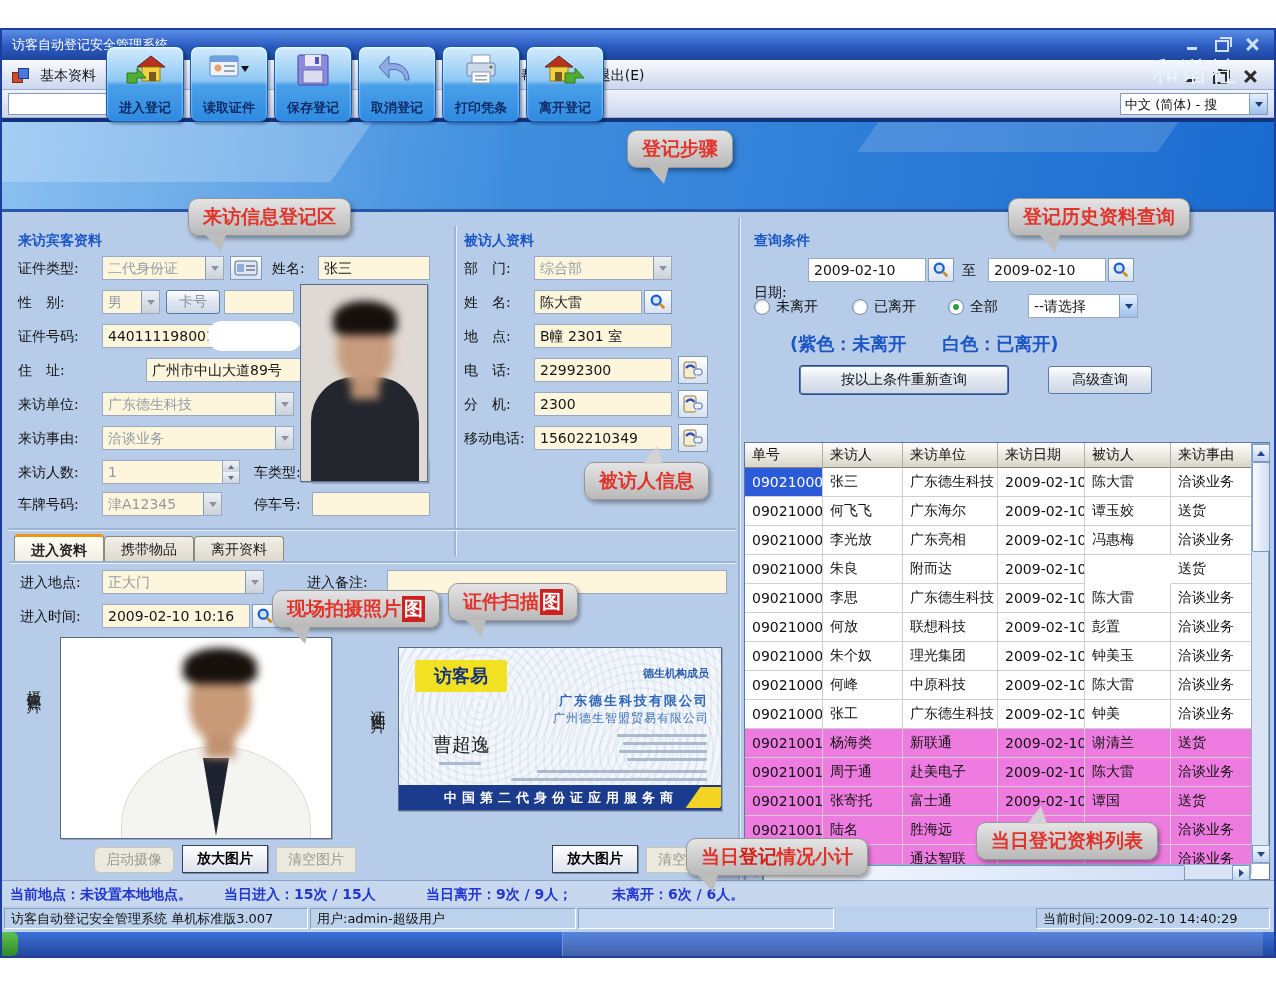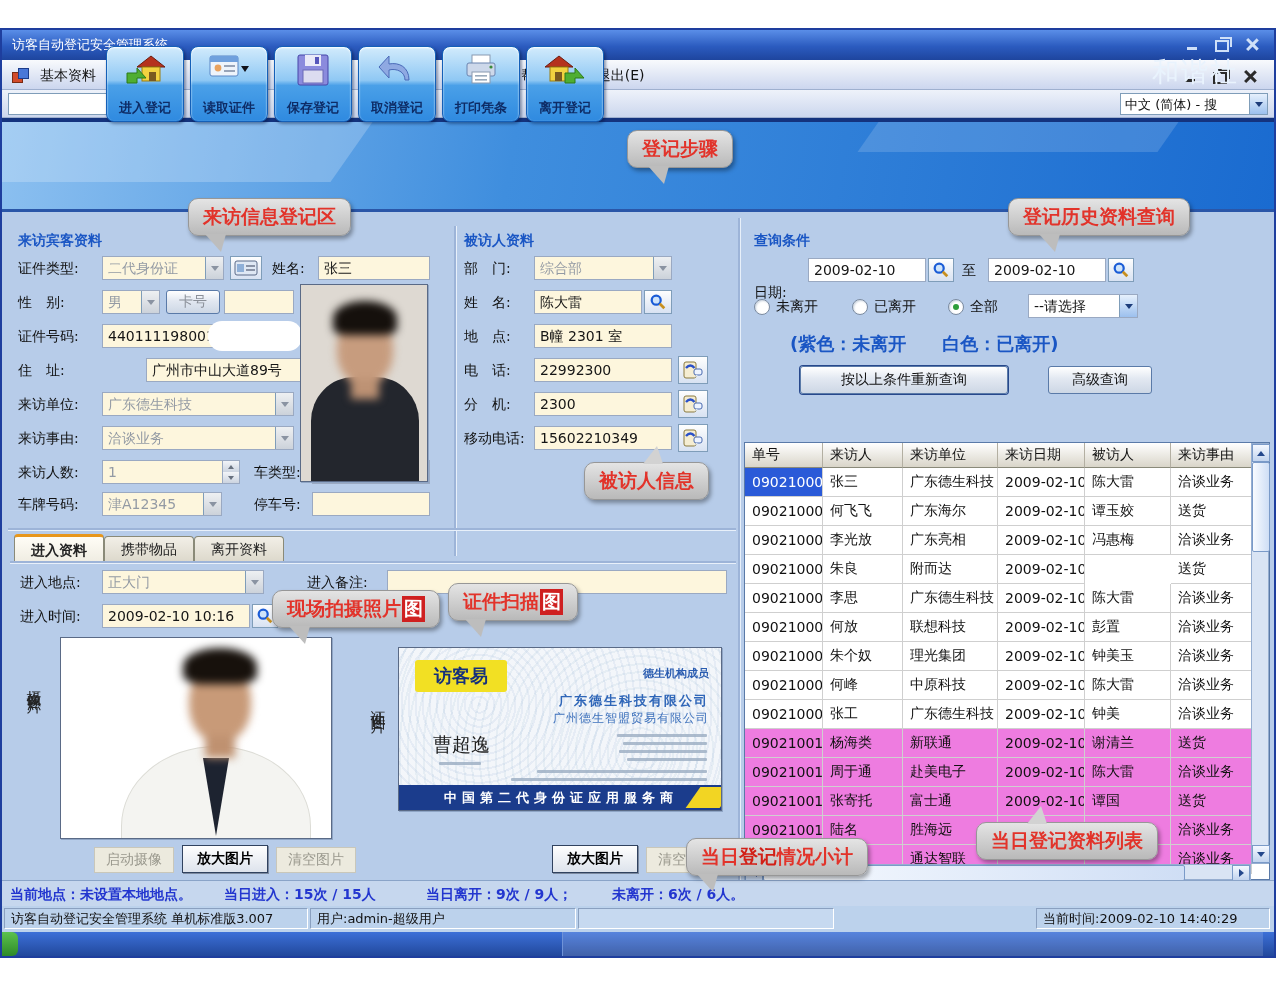--- a/index.html
+++ b/index.html
@@ -569,21 +569,21 @@
     <span class="pline" style="right:14px;top:94px;width:84px;"></span>
     <span class="pline" style="right:14px;top:102px;width:88px;"></span>
     <span class="pline" style="right:14px;top:110px;width:80px;"></span>
     <span class="pline" style="right:14px;top:122px;width:170px;"></span>
     <span class="pline" style="right:14px;top:130px;width:196px;"></span>
     <div class="abs" style="right:10px;top:138px;width:118px;height:18px;background:#fff;border:1px solid #d23a2a;display:flex;align-items:center;justify-content:center;font-size:11px;font-weight:bold;color:#d8281c;">400-716-9008</div>
     <div class="abs" style="left:0;bottom:0;width:324px;height:25px;background:#1b3c8c;display:flex;align-items:center;justify-content:center;color:#fff;font-size:13px;font-weight:bold;letter-spacing:5px;">中国第二代身份证应用服务商</div>
     <div class="abs" style="right:-6px;bottom:2px;width:34px;height:21px;background:#f2d523;transform:skewX(-35deg);"></div>
   </div>
 
-  <div class="abs flatbtn" style="left:92px;top:817px;width:80px;height:26px;">启动摄像</div>
+  <div class="abs flatbtn" style="left:92px;top:817px;width:80px;height:26px;border-radius:6px;">启动摄像</div>
   <div class="abs raisedbtn" style="left:180px;top:815px;width:86px;height:28px;">放大图片</div>
   <div class="abs flatbtn" style="left:274px;top:817px;width:80px;height:26px;">清空图片</div>
   <div class="abs raisedbtn" style="left:550px;top:815px;width:86px;height:28px;">放大图片</div>
   <div class="abs flatbtn" style="left:644px;top:817px;width:80px;height:26px;">清空图片</div>
 
   <div class="abs summary">
     <span style="left:8px;">当前地点：未设置本地地点。</span>
     <span style="left:222px;">当日进入：15次 / 15人</span>
     <span style="left:424px;">当日离开：9次 / 9人；</span>
     <span style="left:610px;">未离开：6次 / 6人。</span>

